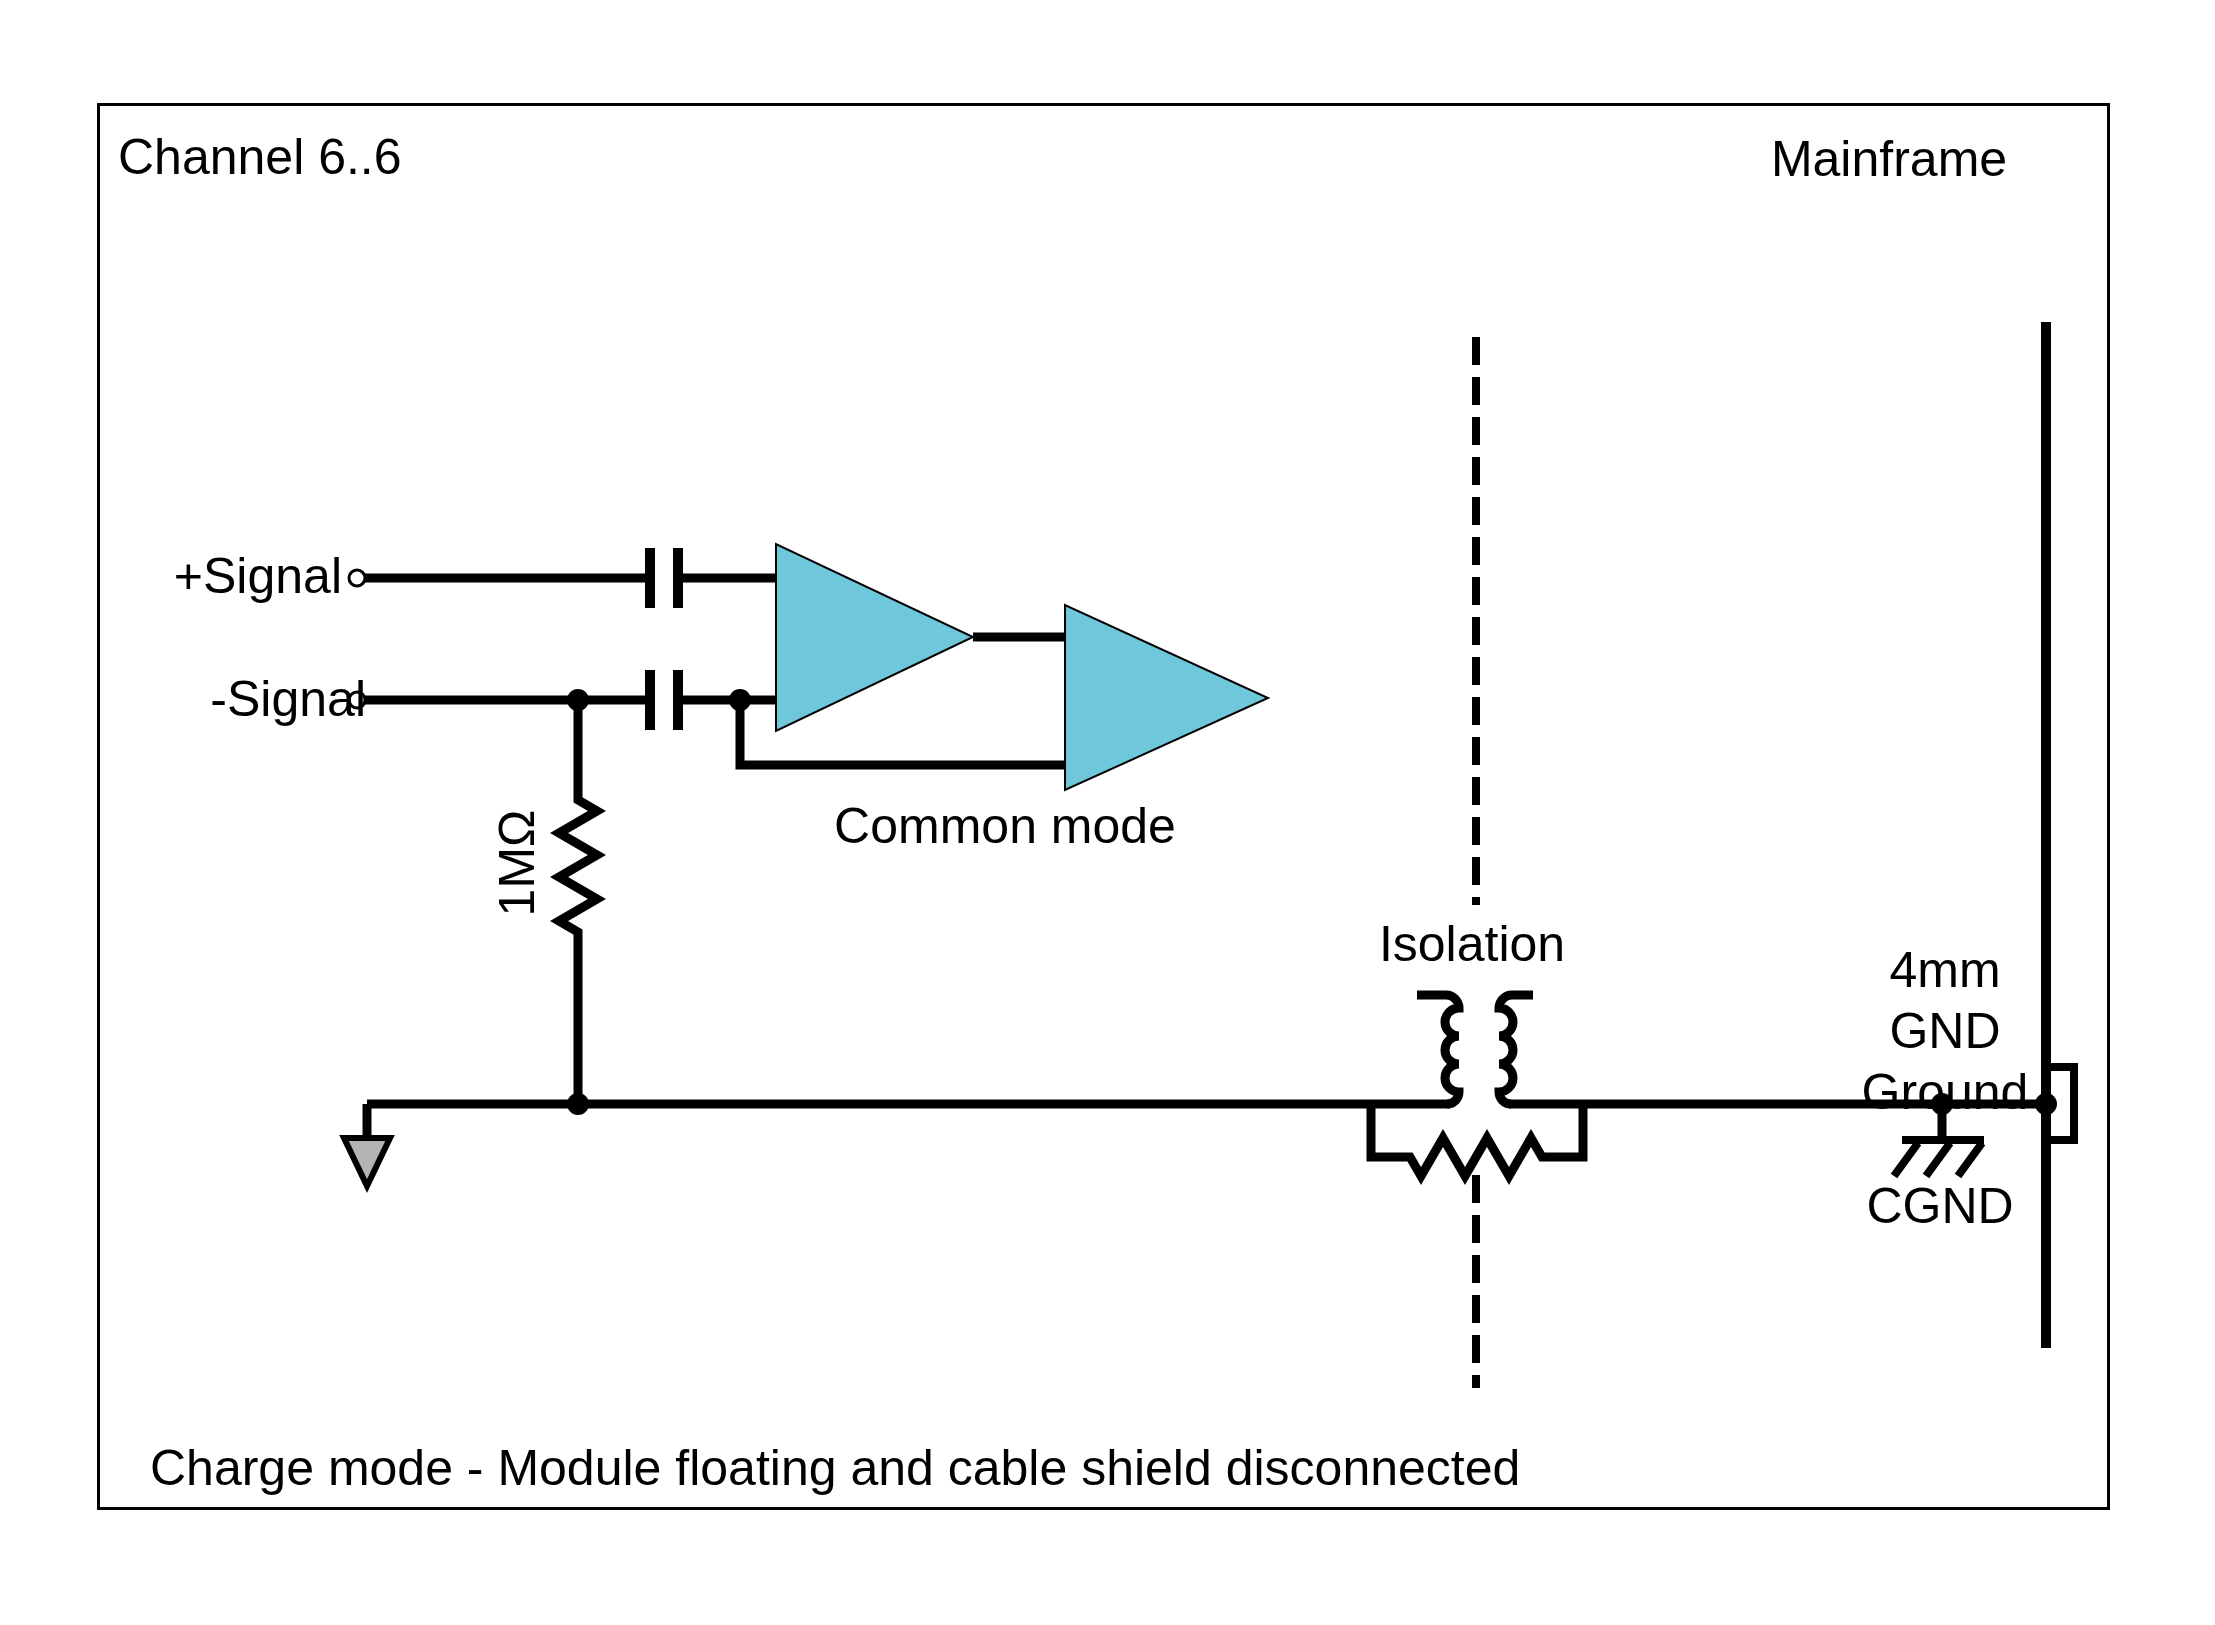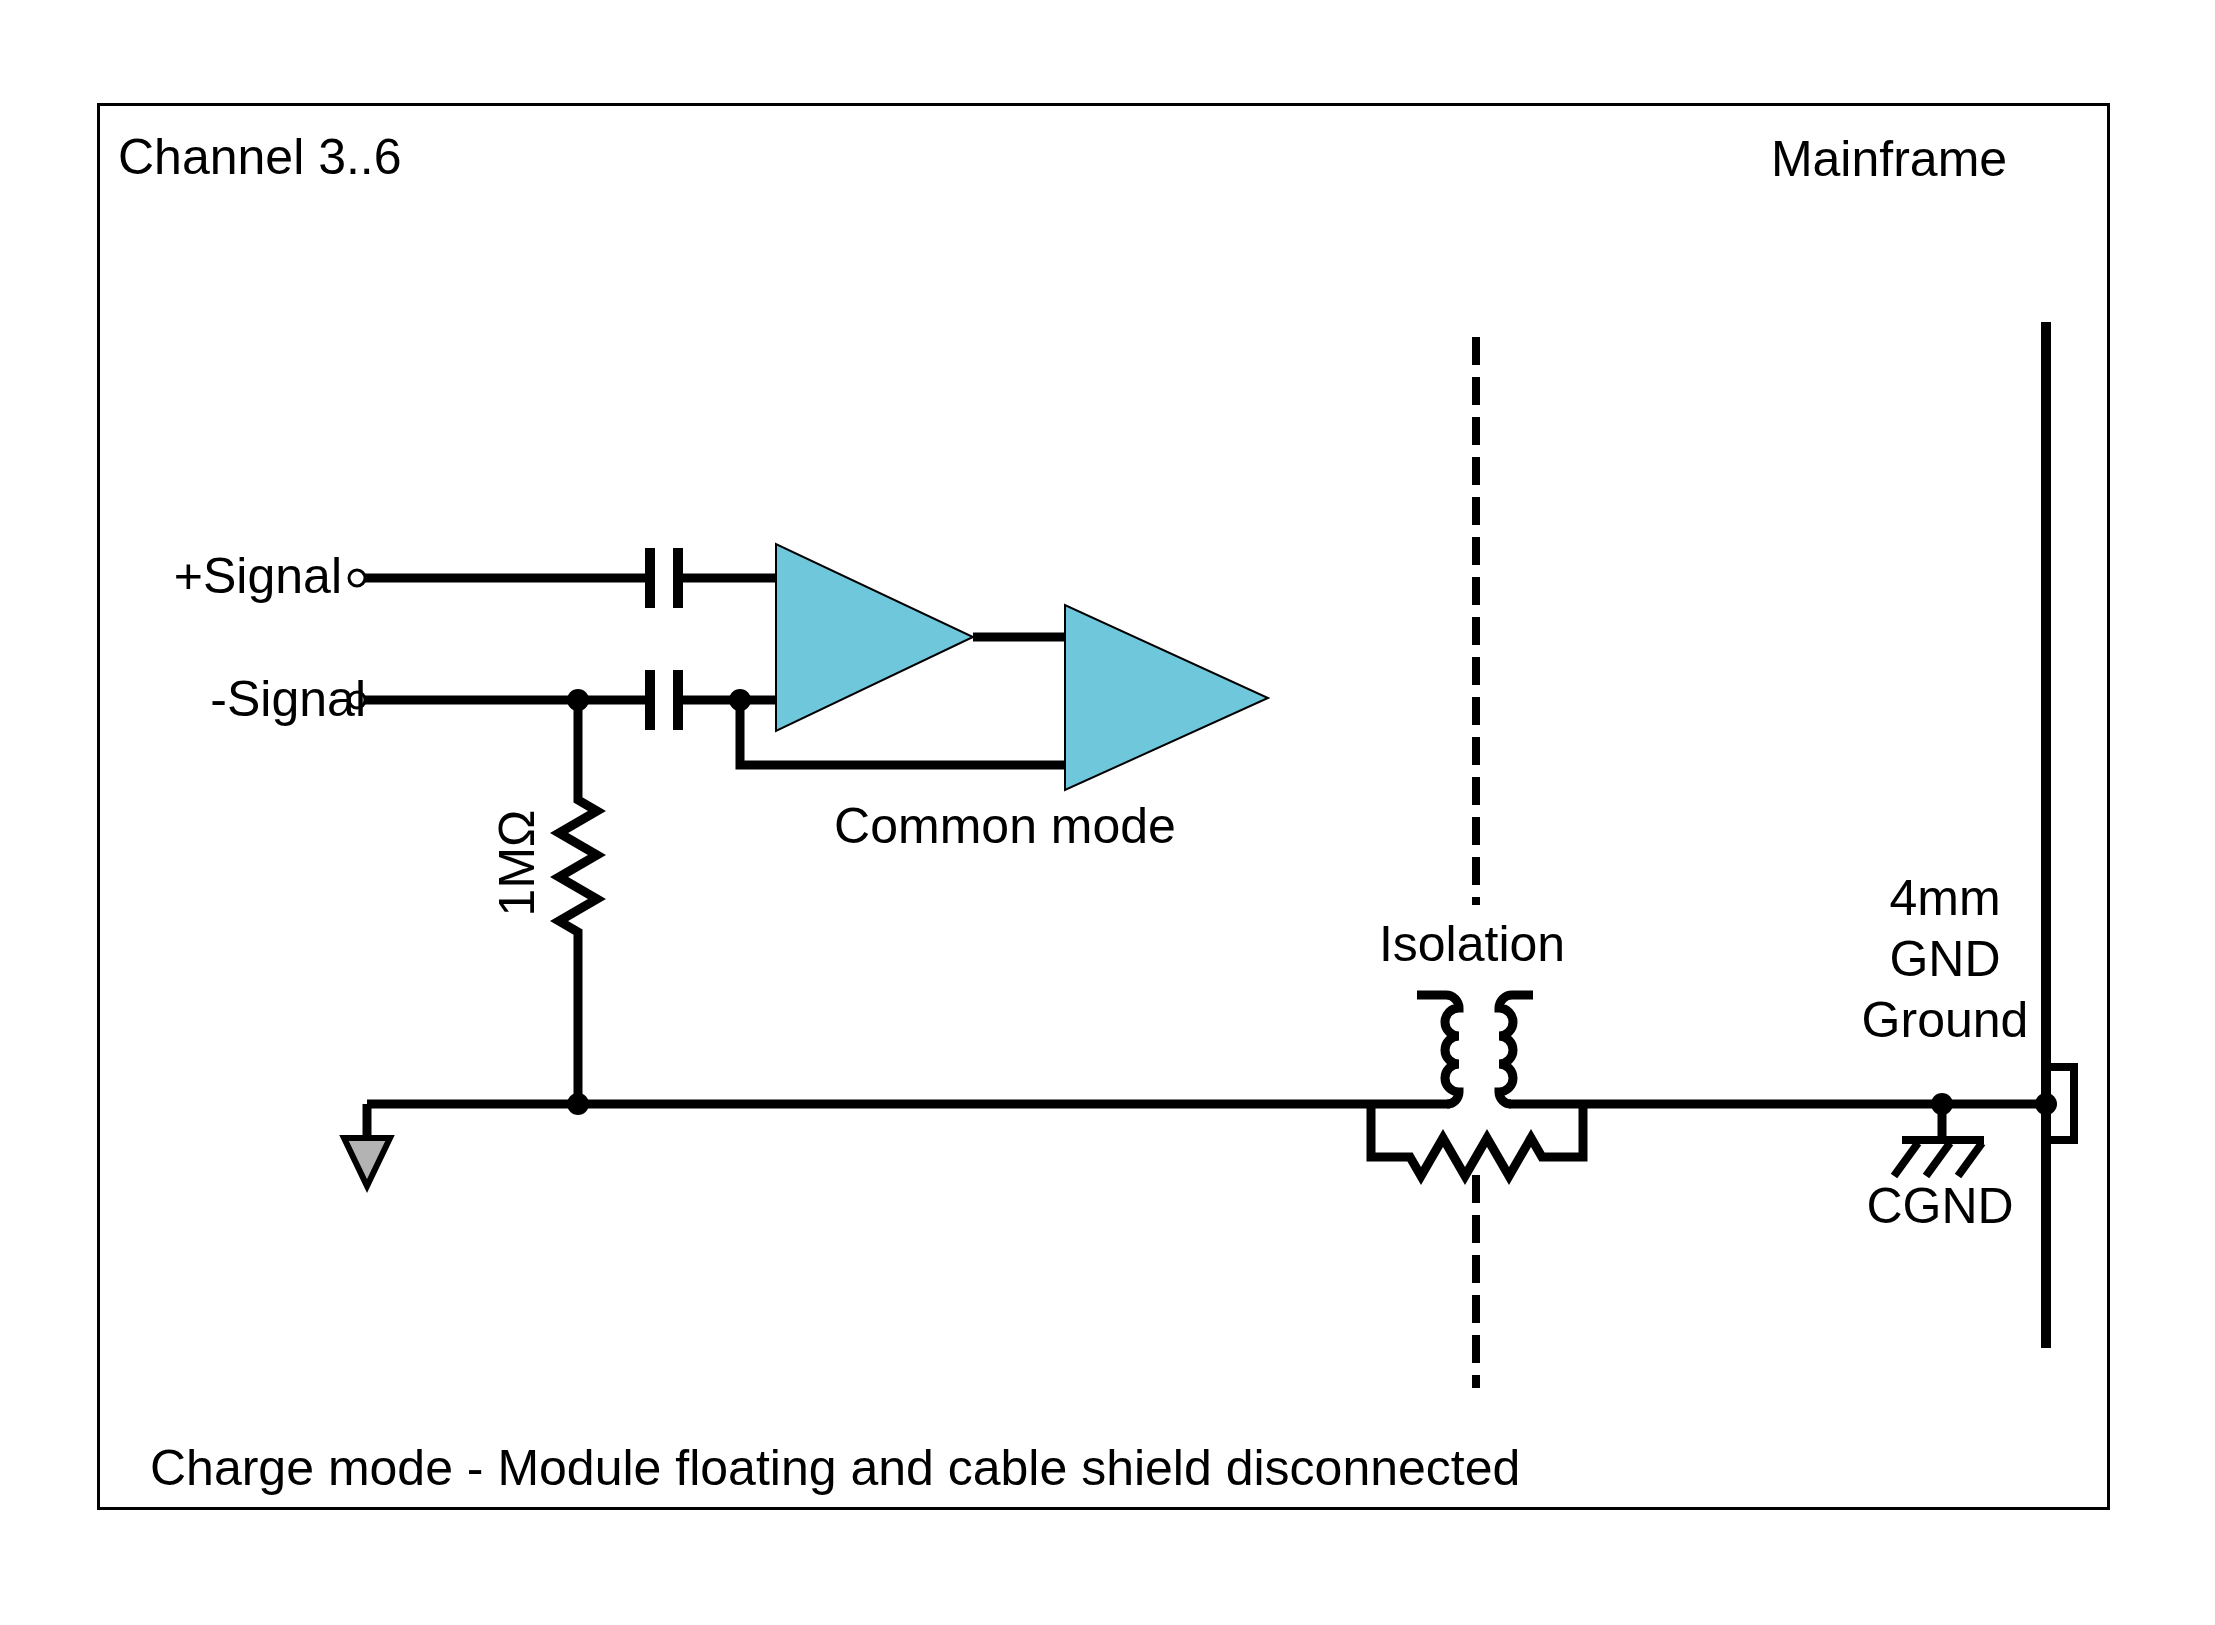--- a/index.html
+++ b/index.html
@@ -66,38 +66,38 @@
       <circle cx="740" cy="700" r="11"></circle>
       <circle cx="578" cy="1104" r="11"></circle>
       <circle cx="1942" cy="1104" r="11"></circle>
       <circle cx="2046" cy="1104" r="11"></circle>
     </g>
 
     <circle cx="357" cy="578" r="8" fill="#fff" stroke="#000" stroke-width="3"></circle>
     <circle cx="357" cy="700" r="8" fill="#fff" stroke="#000" stroke-width="3"></circle>
   </svg>
 
-  <div class="lbl" style="left:118px;top:132px;">Channel 3..6</div>
+  <div class="lbl" style="left:118px;top:132px;">Channel 6..6</div>
 
 
   <div class="lbl center" style="left:1889px;top:134px;">Mainframe</div>
 
   <div class="lbl right" style="left:342px;top:551px;">+Signal</div>
 
   <div class="lbl right" style="left:342px;top:674px;margin-left:24px;">-Signal</div>
 
   <div class="lbl rot" style="left:517px;top:863px;">1MΩ</div>
 
   <div class="lbl center" style="left:1005px;top:801px;">Common mode</div>
 
 
   <div class="lbl center" style="left:1472px;top:919px;">Isolation</div>
 
 
-  <div class="lbl stack" style="left:1945px;top:868px;">
+  <div class="lbl stack" style="left:1945px;top:940px;">
     <div>4mm</div>
     <div>GND</div>
     <div>Ground</div>
   </div>
 
   <div class="lbl center" style="left:1940px;top:1181px;">CGND</div>
 
   <div class="lbl" style="left:150px;top:1443px;">Charge mode - Module floating and cable shield disconnected</div>
 
 </div>

